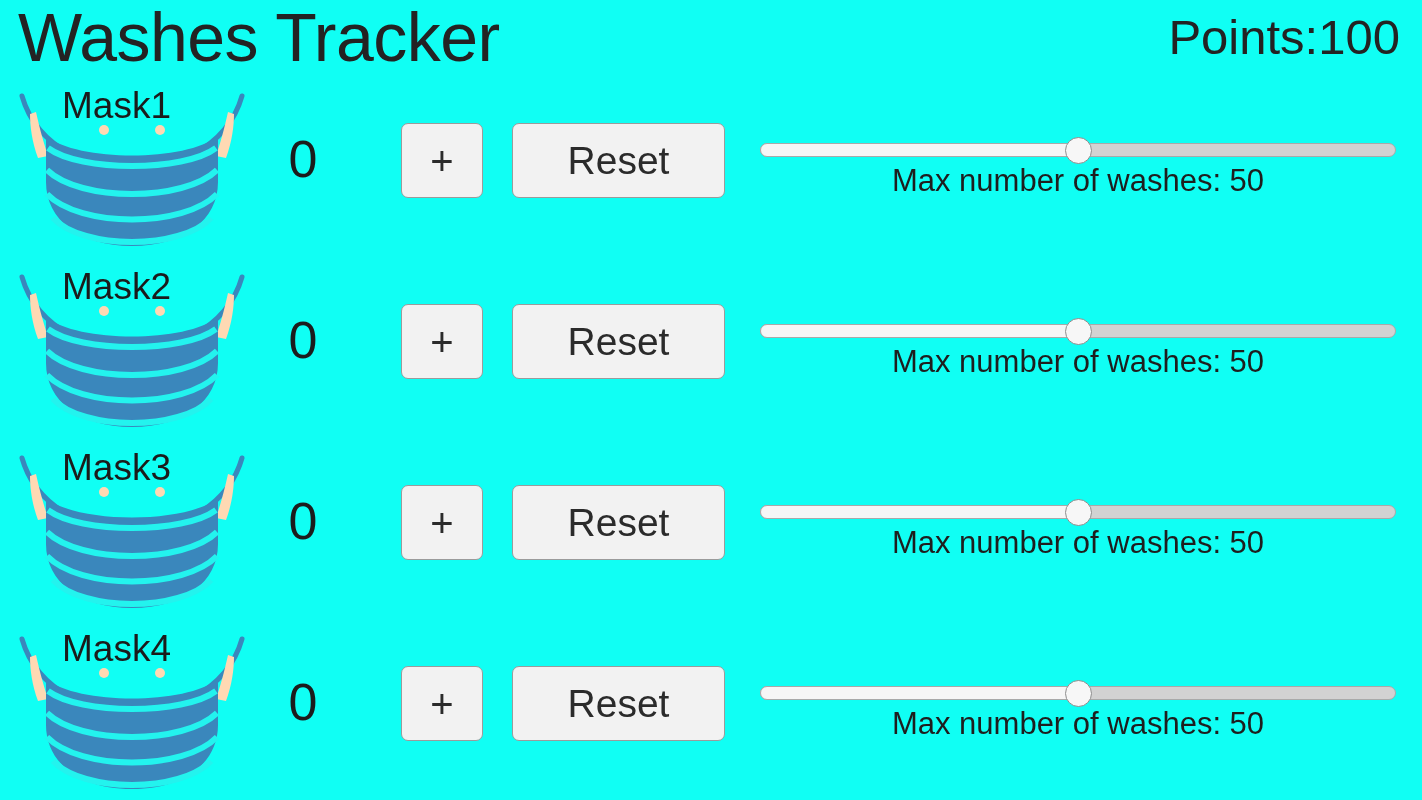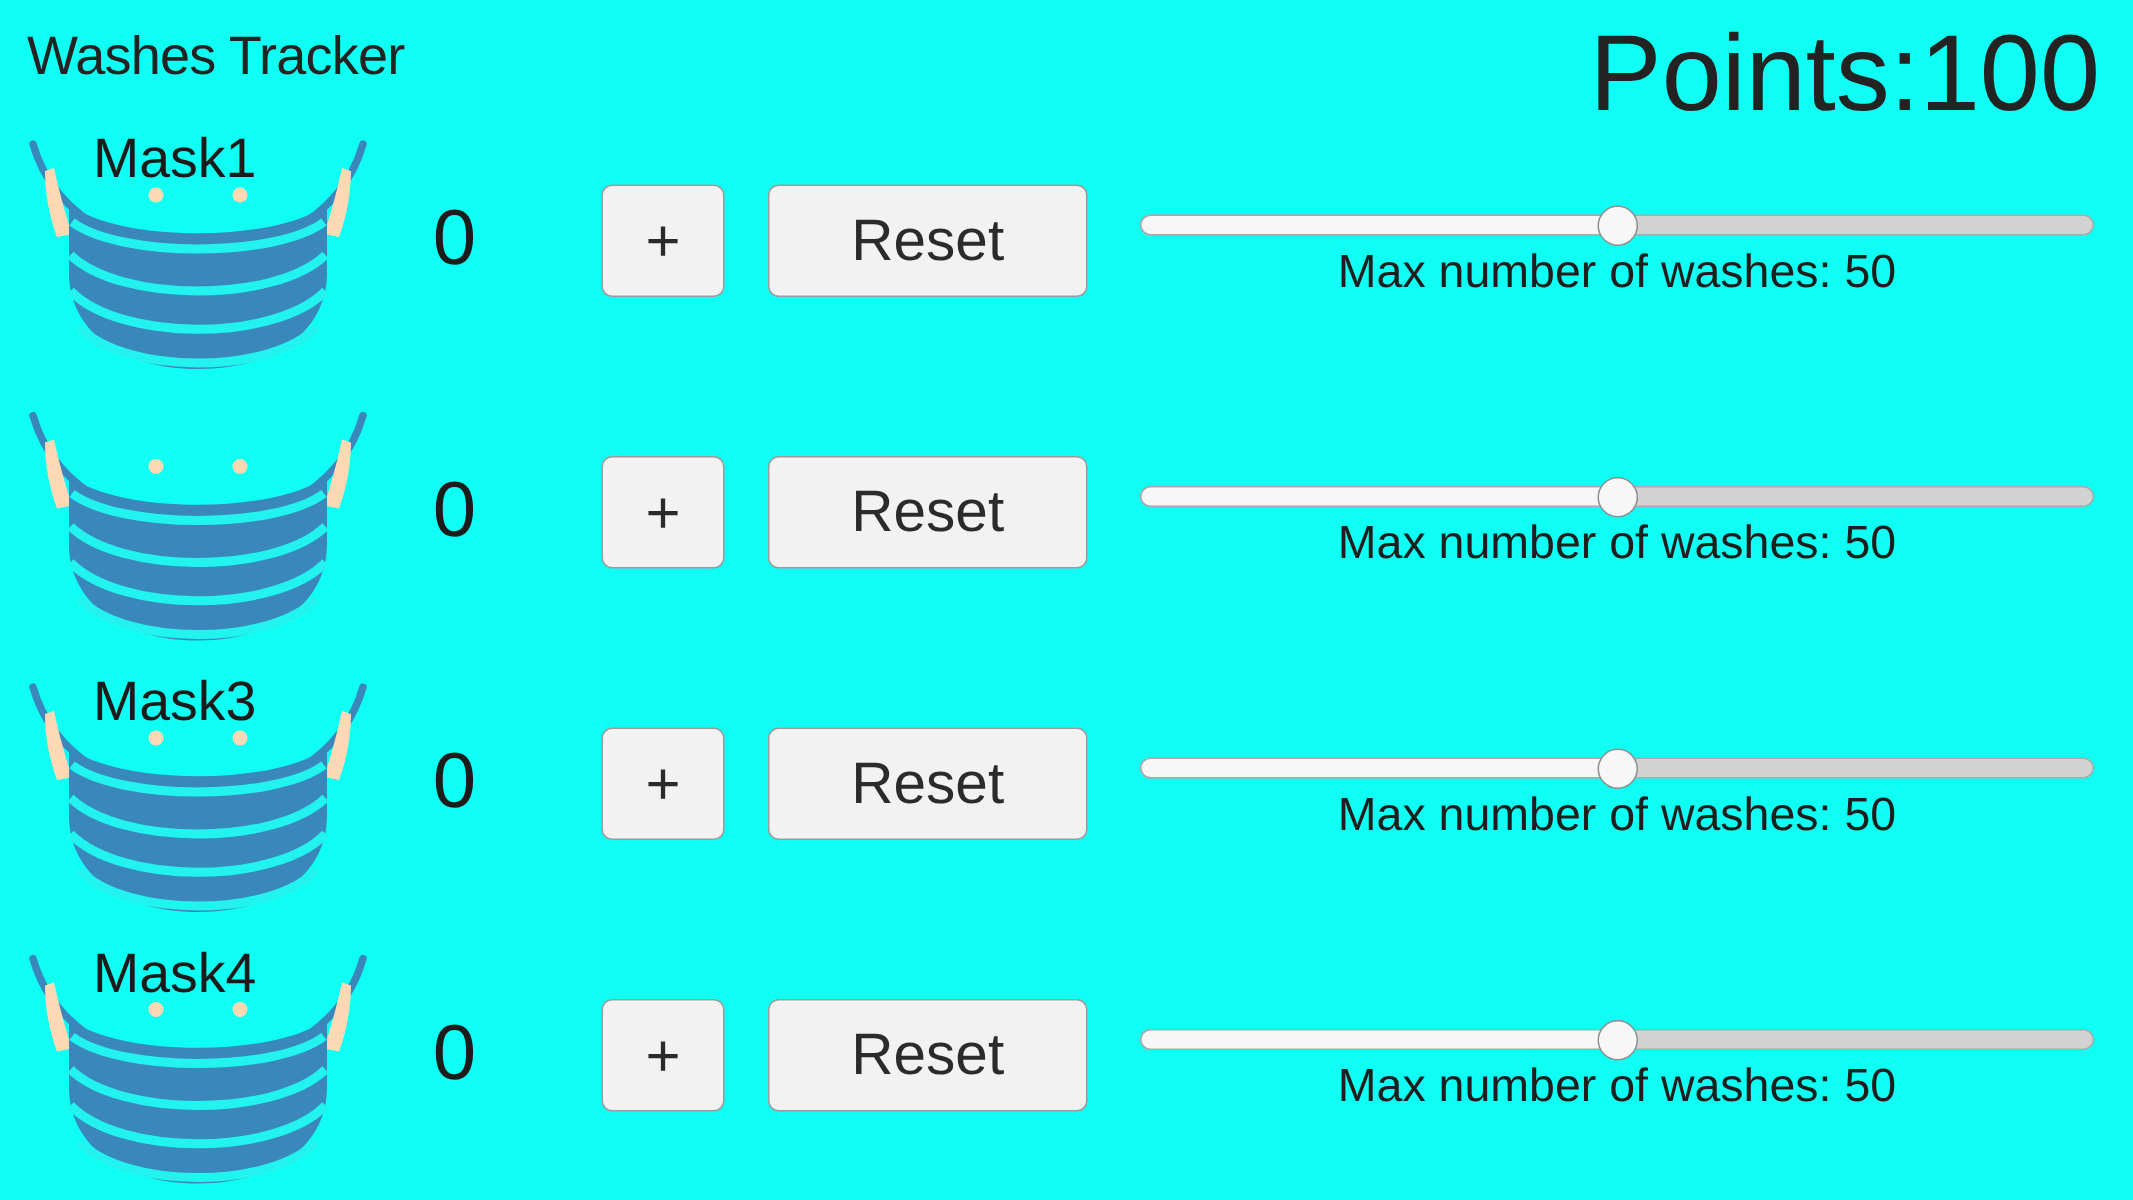--- a/index.html
+++ b/index.html
@@ -20,31 +20,31 @@
     position: absolute;
     left: 0;
     top: 0;
     width: 1422px;
     height: 82px;
   }
   #app-title {
     position: absolute;
     left: 18px;
     top: 4px;
-    font-size: 36px;
+    font-size: 68px;
     line-height: 66px;
     color: #232323;
     white-space: nowrap;
     letter-spacing: -0.5px;
   }
   #points-display {
     position: absolute;
     right: 22px;
-    top: 18px;
-    font-size: 72px;
+    top: 6px;
+    font-size: 49px;
     line-height: 62px;
     color: #232323;
     white-space: nowrap;
   }
   #points-display .pts-label,
   #points-display .pts-value { display: inline; }
 
   
   .mask-row {
     position: absolute;
@@ -218,20 +218,21 @@
       <path d="M220 26 C 216 44, 212 58, 208 70 L 218 72 C 224 56, 226 40, 226 28 Z" fill="#ffd9b3"></path>
       <circle cx="96" cy="44" r="5" fill="#ffd9b3"></circle>
       <circle cx="152" cy="44" r="5" fill="#ffd9b3"></circle>
       <path d="M38 50 C 70 76, 178 76, 210 50 L 210 96 C 210 134, 176 160, 124 160 C 72 160, 38 134, 38 96 Z" fill="#3a87bc"></path>
       <path d="M40 62 C 72 86, 176 86, 208 62" fill="none" stroke="#23f3ee" stroke-width="6"></path>
       <path d="M39 84 C 72 116, 176 116, 209 84" fill="none" stroke="#23f3ee" stroke-width="6"></path>
       <path d="M39 108 C 72 142, 176 142, 209 108" fill="none" stroke="#23f3ee" stroke-width="6"></path>
       <path d="M45 132 C 75 164, 173 164, 203 132" fill="none" stroke="#23f3ee" stroke-width="6"></path>
     </svg>
   </div>
+  <div class="mask-label">Mask2</div>
   <div class="wash-count">0</div>
   <button class="btn btn-increment">+</button>
   <button class="btn btn-reset">Reset</button>
   <div class="slider-wrap">
     <div class="slider-track"></div>
     <div class="slider-fill" style="width: 50%;"></div>
     <div class="slider-thumb" style="left: 50%;"></div>
   </div>
   <div class="slider-caption">Max number of washes: 50</div>
 </div>

